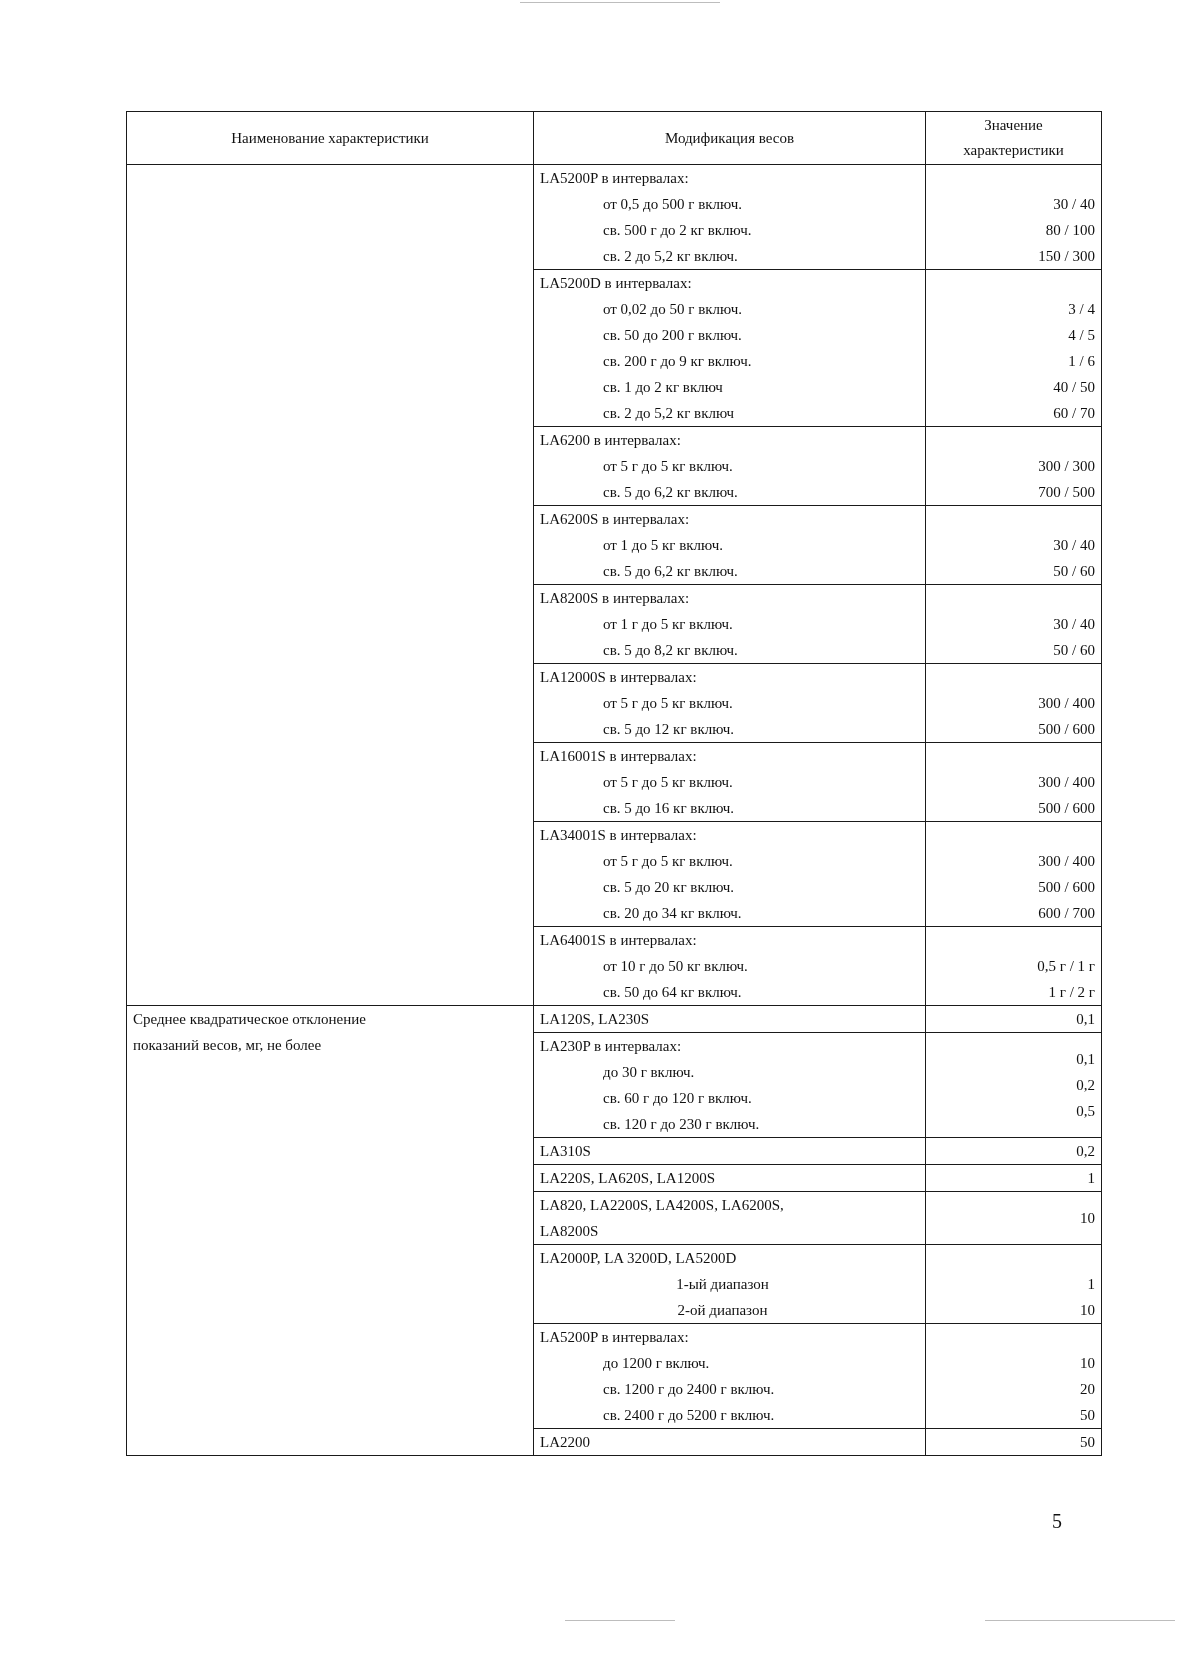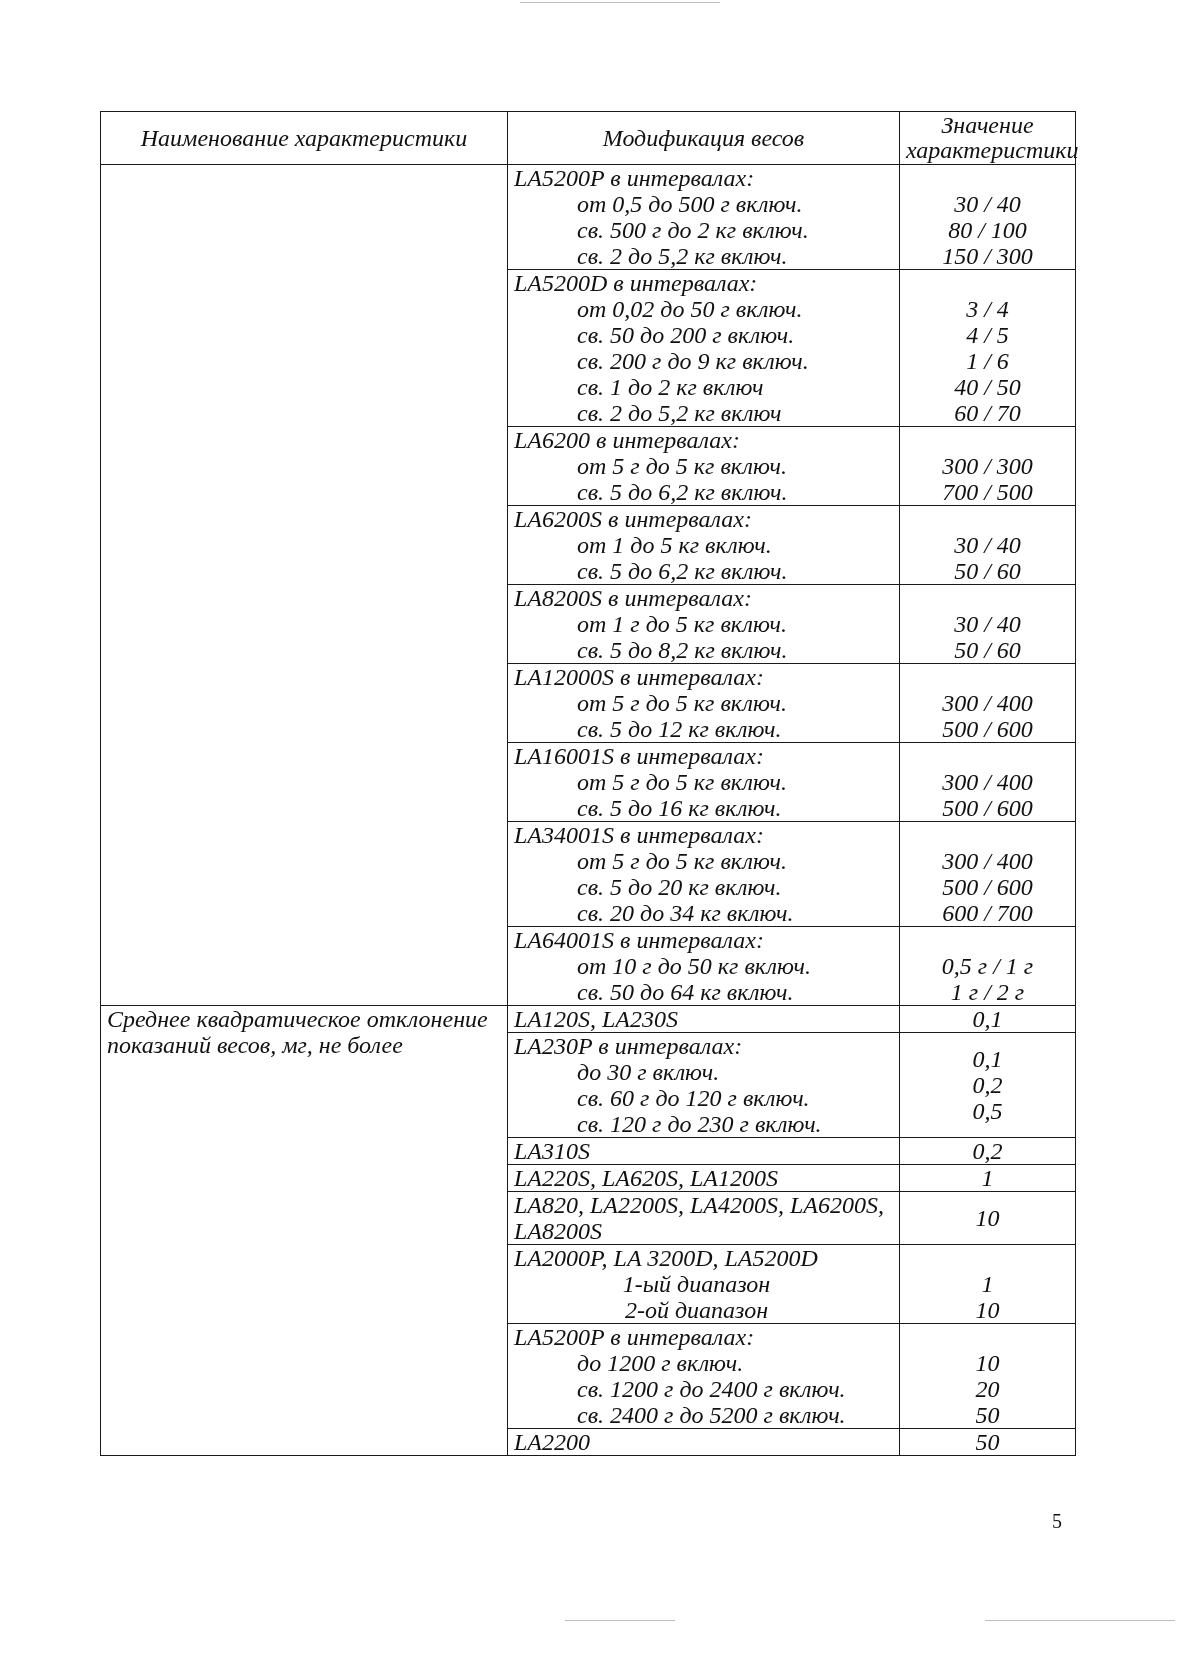--- a/index.html
+++ b/index.html
@@ -4,43 +4,42 @@
   <style>
     html, body { margin: 0; padding: 0; background: #ffffff; }
     body {
       width: 1178px; height: 1656px; position: relative; overflow: hidden;
       font-family: "Liberation Serif", "DejaVu Serif", serif;
       color: #111111;
     }
     .page { position: absolute; left: 0; top: 0; width: 1178px; height: 1656px; }
     .scan-mark { position: absolute; height: 1px; background: #bdbdbd; }
     table.spec {
-      position: absolute; left: 100px; top: 111px;
+      position: absolute; left: 126px; top: 111px;
       width: 975px;
       border-collapse: collapse;
       table-layout: fixed;
-      font-size: 24px;
+      font-size: 15px;
       line-height: 26px;
-      font-style: italic;
     }
     table.spec col.c1 { width: 407px; }
     table.spec col.c2 { width: 392px; }
     table.spec col.c3 { width: 176px; }
     table.spec td, table.spec th {
       border: 1.6px solid #1a1a1a;
       padding: 0 6px;
       vertical-align: top;
       font-weight: normal;
     }
     table.spec thead th {
       height: 52px; vertical-align: middle; text-align: center; line-height: 25px;
     }
     td.charname { vertical-align: top; padding-left: 6px; margin-top: 24px; }
     td.mod { padding-left: 7px; }
-    td.val { text-align: center; padding: 0 2px; }
+    td.val { text-align: right; padding: 0 2px; }
     td.val.mid { vertical-align: middle; }
     .line { display: block; height: 26px; white-space: nowrap; }
     .sub { padding-left: 63px; }
     .right { text-align: center; padding-right: 14px; }
     .blank { display: block; height: 26px; }
     .pagenum {
       position: absolute; left: 1052px; top: 1509px;
       font-size: 20px; line-height: 24px;
     }
   </style>

